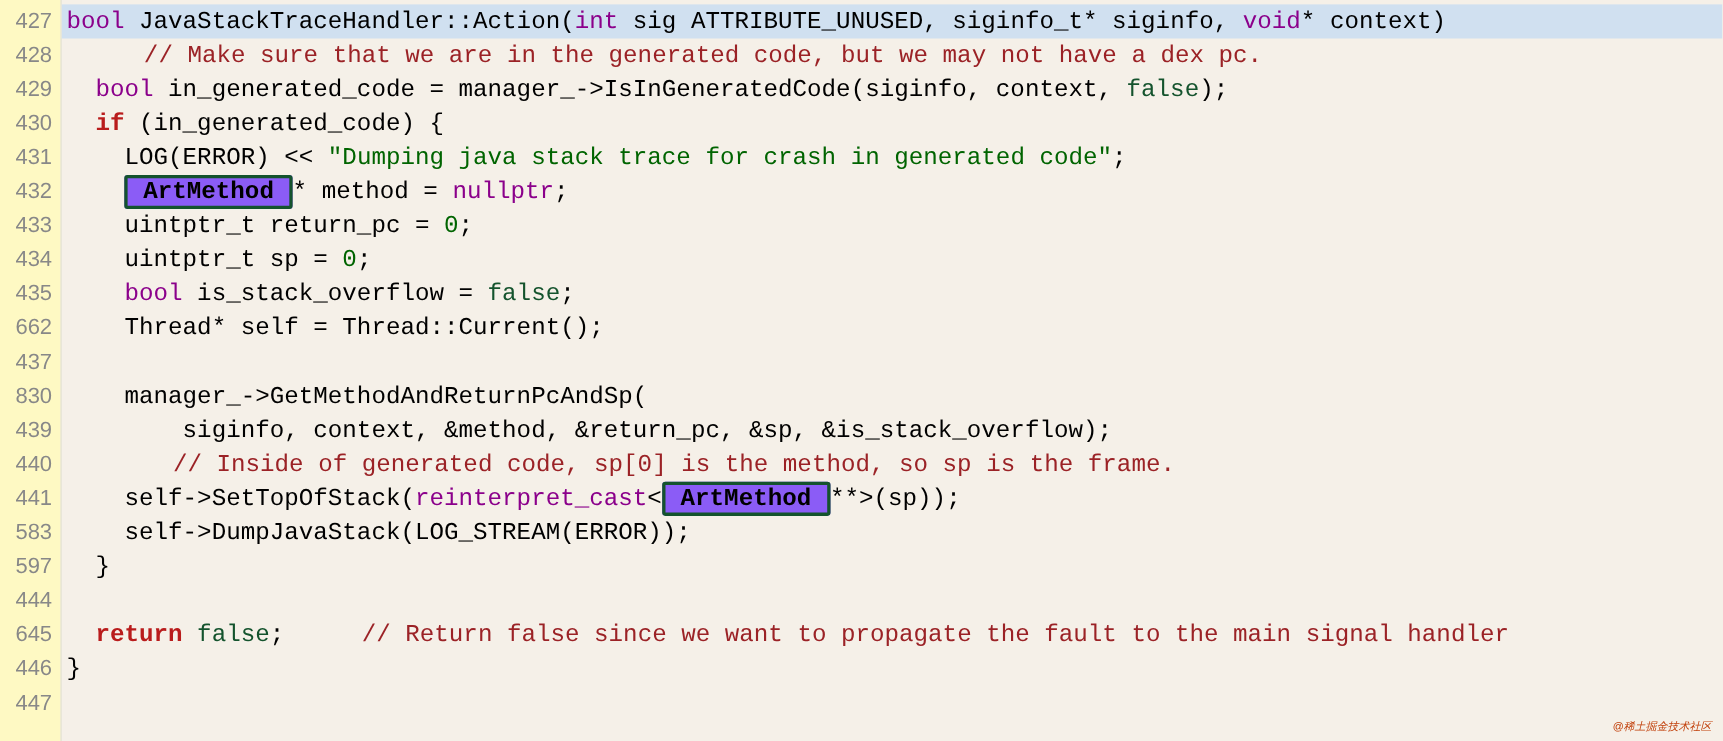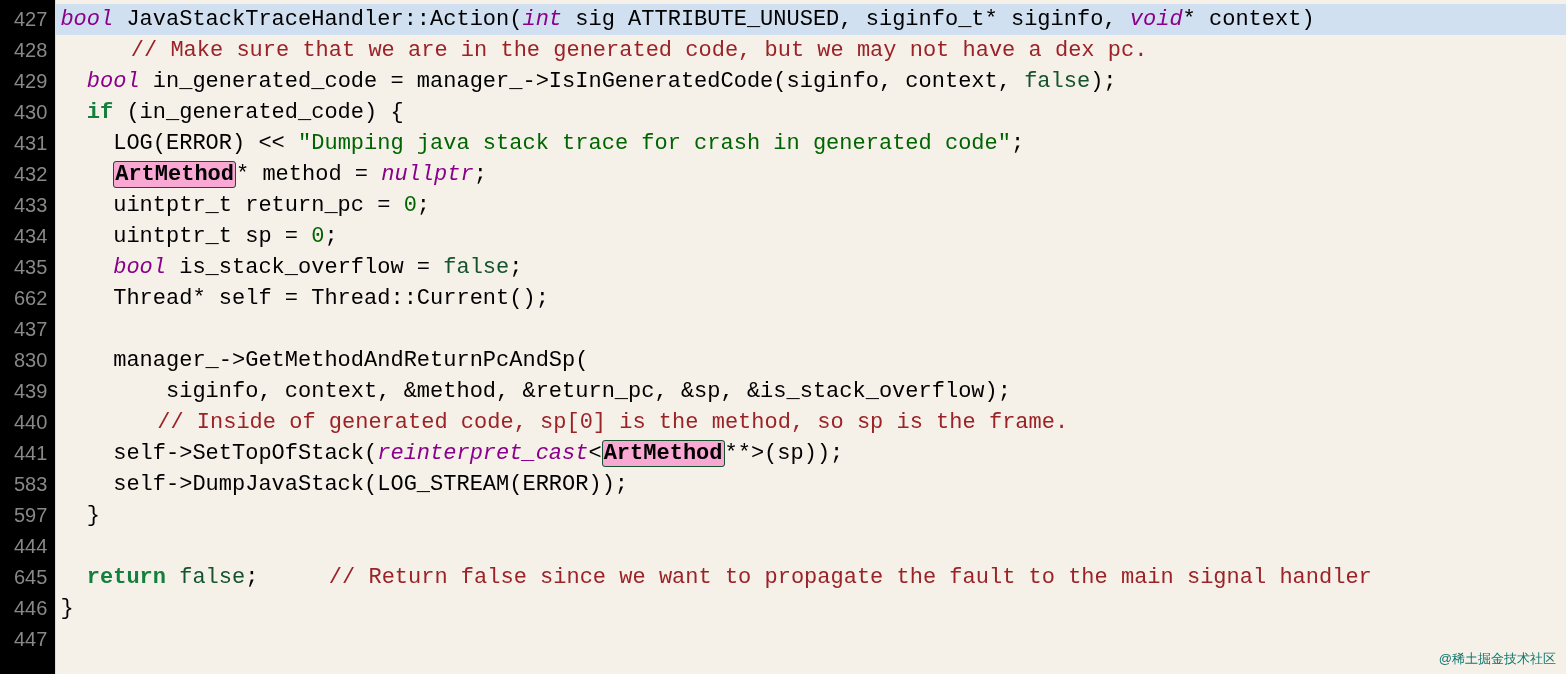--- a/index.html
+++ b/index.html
@@ -11,21 +11,21 @@
     height: 674px;
     overflow: hidden;
     position: relative;
   }
   .code-container {
     display: flex;
     width: 100%;
     height: 100%;
   }
   .gutter {
-    background: #000000;
+    background: #fef9c3;
     color: #888;
     padding: 4px 8px 4px 14px;
     text-align: right;
     user-select: none;
     font-family: sans-serif;
     font-size: 20px;
     border-right: 1px solid #ddd;
   }
   .gutter-line {
     height: 31px;
@@ -38,41 +38,42 @@
     overflow: hidden;
   }
   .code-line {
     height: 31px;
     line-height: 31px;
     padding-left: 4px;
   }
   .code-line.highlight-line {
     background: #d0e0f0;
   }
-  .kw-type { color: #8b008b; font-style: italic; }
-  .kw-keyword { color: #15803d; font-weight: bold; margin-top: 20px; }
+  .kw-type { color: #8b008b; }
+  .kw-keyword { color: #b91c1c; font-weight: bold; margin-top: 20px; }
   .kw-bool { color: #14532d; }
   .identifier { color: #000; }
   .comment { color: #9b2226; margin-left: 44px; }
   .string { color: #006400; }
   .number { color: #006400; }
   .highlighted-token {
     font-weight: bold;
-    border: 1px solid #14532d;
+    border: 3px solid #14532d;
     border-radius: 3px;
-    padding: 0 1px;
-    background: #f9a8d4;
+    padding: 0 14px;
+    background: #8b5cf6;
   }
   .watermark {
     position: absolute;
     bottom: 6px;
     right: 10px;
-    font-size: 13px;
-    color: #0f766e;
+    font-size: 10px;
+    color: #c2410c;
     font-family: sans-serif;
+    font-style: italic;
   }
 </style>
 </head>
 <body>
 
 <div class="code-container">
   <div class="gutter" id="gutter">
       <div class="gutter-line">427</div>
       <div class="gutter-line">428</div>
       <div class="gutter-line">429</div>

